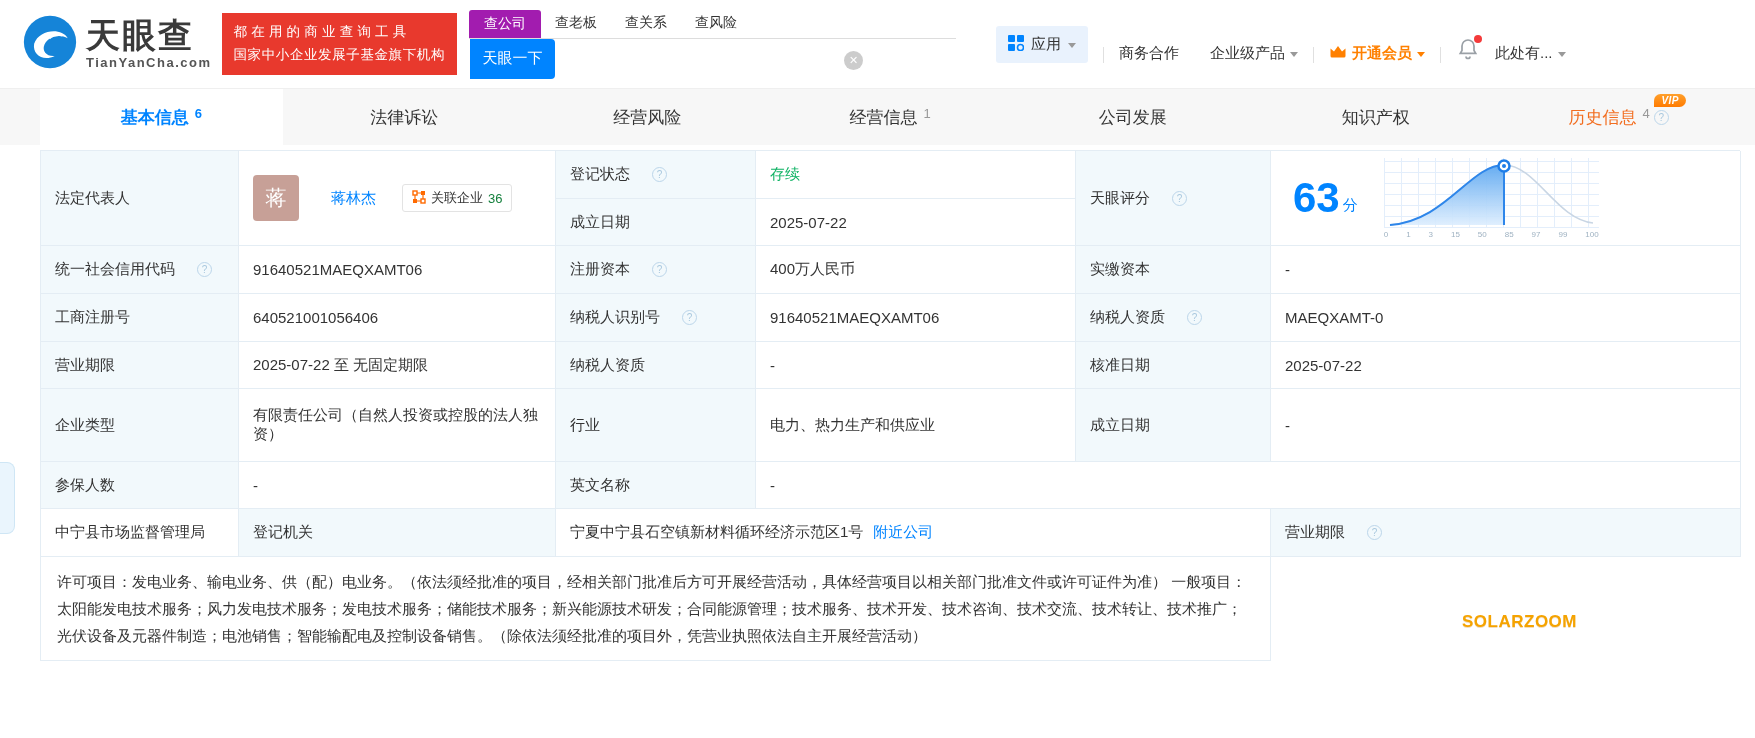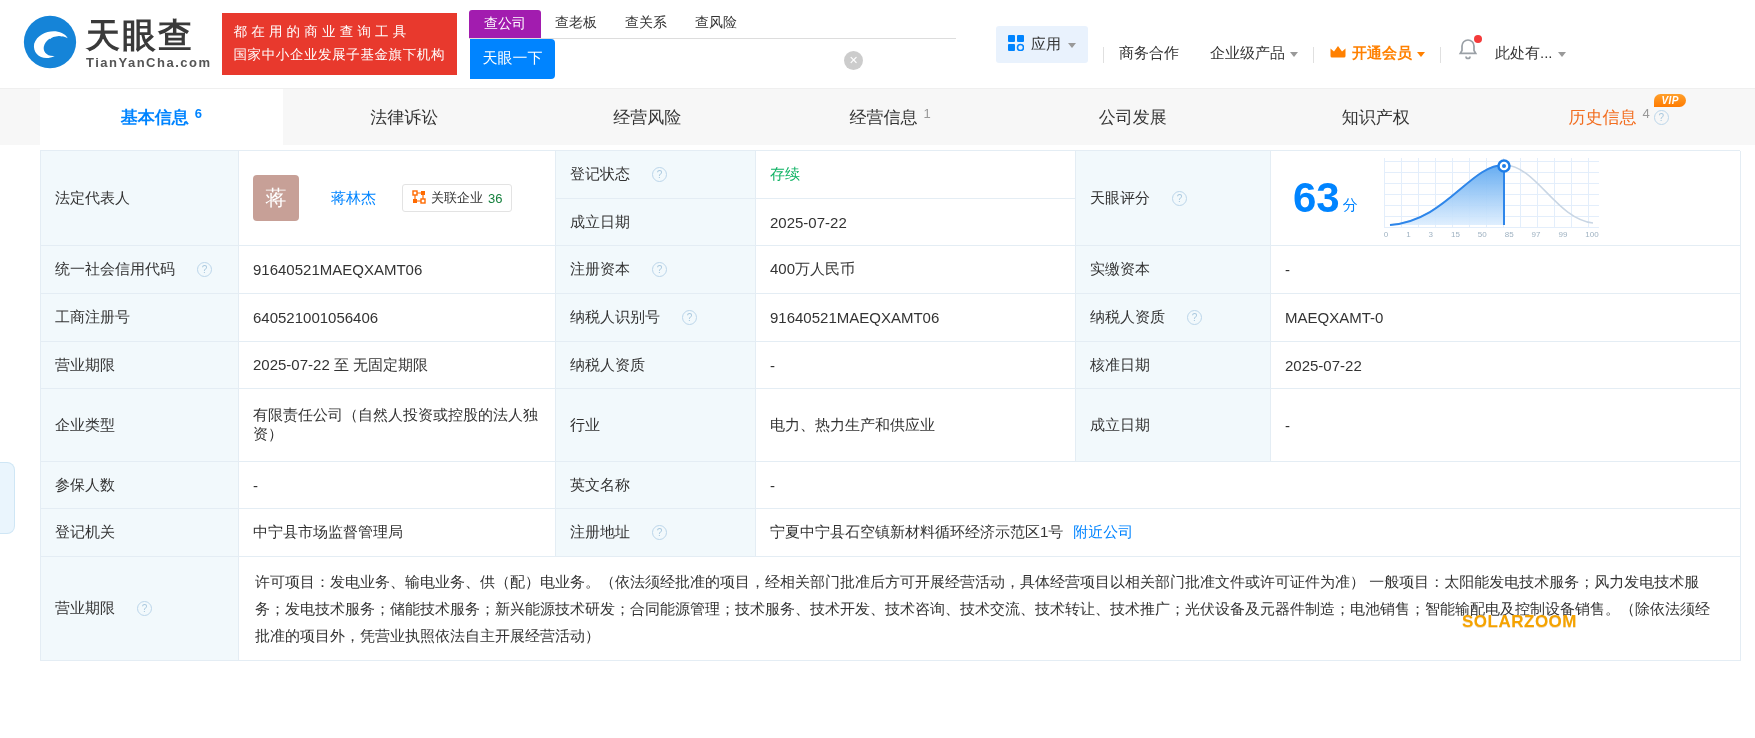--- a/index.html
+++ b/index.html
@@ -375,29 +375,25 @@
     <div class="c">
       <span>-</span>
     </div>
     <div class="c lab">
       <span>英文名称</span>
     </div>
     <div class="c span3c">
       <span>-</span>
     </div>
 
+    <div class="c">
+      <span>中宁县市场监督管理局</span>
+    </div>
     <div class="c lab">
       <span>登记机关</span>
-    </div>
-    <div class="c">
-      <span>中宁县市场监督管理局</span>
-    </div>
-    <div class="c lab">
-      <span>注册地址</span>
-      <span class="help"></span>
     </div>
     <div class="c span3c addr-cell">
       <span>宁夏中宁县石空镇新材料循环经济示范区1号</span>
       <a class="link addr-link">附近公司</a>
     </div>
 
     <div class="c lab">
       <span>营业期限</span>
       <span class="help"></span>
     </div>

